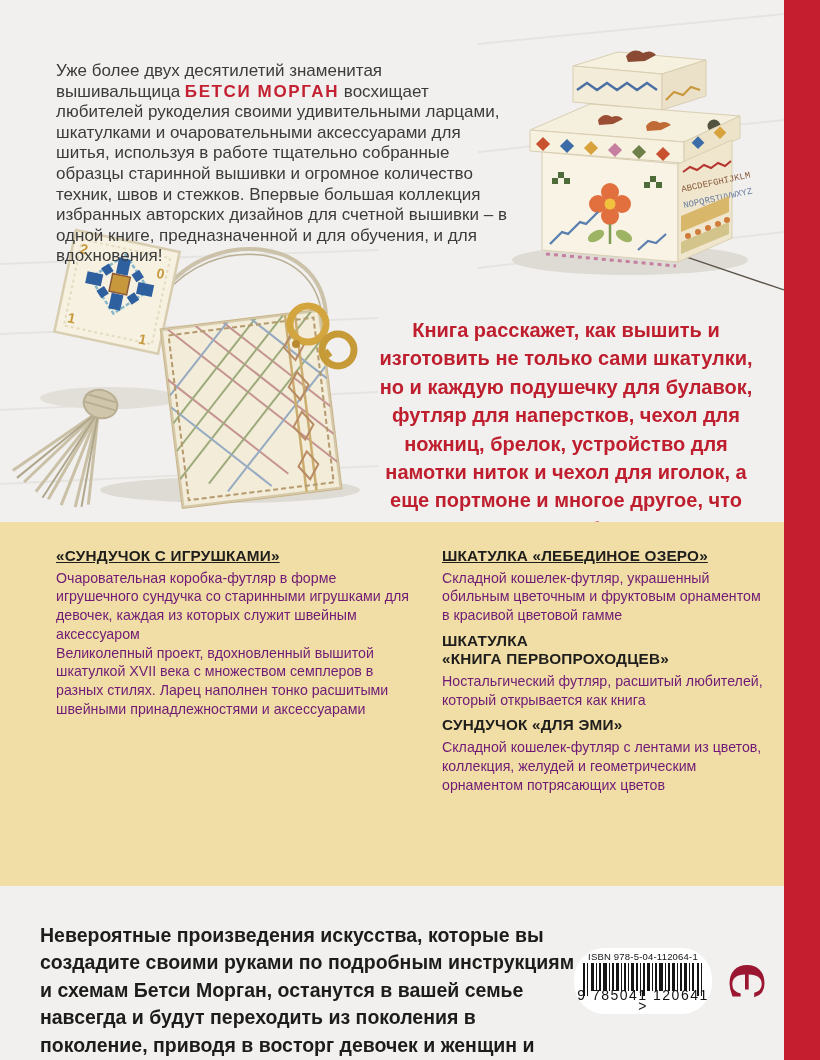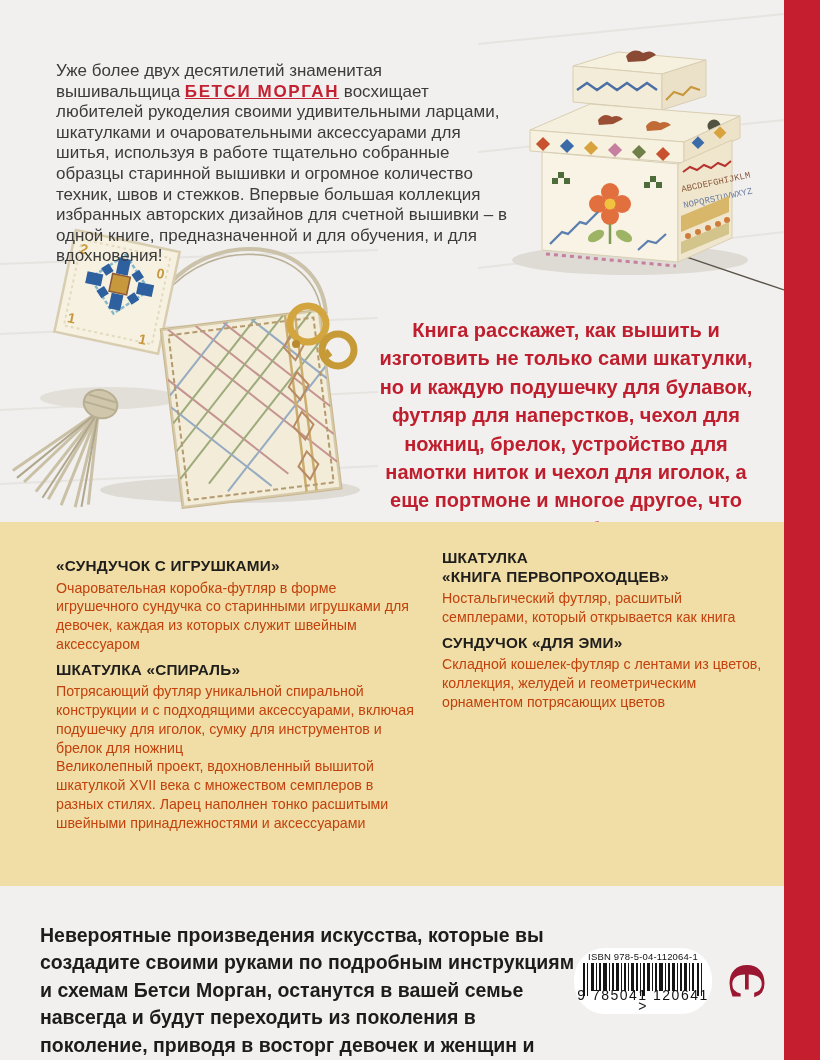--- a/index.html
+++ b/index.html
@@ -5,21 +5,21 @@
   html,body{margin:0;padding:0;background:#888;}
   .page{
     position:relative;width:820px;height:1060px;margin:0 auto;
     background:#F1F0EE;overflow:hidden;
     font-family:"Liberation Sans",sans-serif;
   }
   .red-stripe{position:absolute;left:784px;top:0;width:36px;height:1060px;background:#C41E2F;z-index:30;}
 
   
   .intro{position:absolute;left:56px;top:44px;width:452px;font-size:17px;line-height:20.6px;color:#3B3B3B;z-index:5;}
-  .author-name{color:#C32031;font-weight:bold;letter-spacing:1.6px;text-decoration:underline;}
+  .author-name{color:#C32031;font-weight:bold;letter-spacing:1.6px;}
 
   
   .photo-box{position:absolute;left:478px;top:0;width:306px;height:292px;z-index:1;}
   .photo-accessories{position:absolute;left:0;top:228px;width:378px;height:294px;z-index:1;}
   .photo-box svg,.photo-accessories svg{display:block;width:100%;height:100%;}
 
   
   .highlight{
     position:absolute;left:368px;top:296px;width:396px;z-index:6;
     text-align:center;font-weight:bold;font-size:20px;line-height:28.4px;color:#BE1E2D;
@@ -29,22 +29,22 @@
   .projects-panel{
     position:absolute;left:0;top:522px;width:784px;height:364px;background:#F0DEA6;z-index:10;
     box-sizing:border-box;padding:20px 0 0 56px;display:flex;gap:22px;overflow:hidden;
   }
   .proj-col-left{width:364px;flex:none;}
   .proj-col-right{width:322px;flex:none;}
   .project-heading{
     font-size:15.3px;font-weight:bold;color:#1F1E1C;line-height:18.5px;
     margin:7px 0 3px 0;white-space:pre-line;letter-spacing:0.2px;
   }
-  .project-item:first-child .project-heading{margin-top:15px;}
-  .project-body{font-size:14.2px;line-height:18.8px;color:#c2410c;margin:0;}
+  .project-item:first-child .project-heading{margin-top:5px;text-decoration:underline;}
+  .project-body{font-size:14.2px;line-height:18.8px;color:#701a75;margin:0;}
 
   
   .footer-text{
     position:absolute;left:40px;top:902px;width:545px;z-index:5;
     font-size:19.5px;font-weight:bold;line-height:27.6px;color:#1C1C1B;
   }
   .barcode-box{
     position:absolute;left:574px;top:948px;width:138px;height:66px;background:#FFFFFF;z-index:5;
     box-sizing:border-box;text-align:center;padding-top:3px;border-radius:31px;
   }
@@ -252,36 +252,34 @@
 
   <p class="highlight">Книга расскажет, как вышить и изготовить не только сами шкатулки, но и каждую подушечку для булавок, футляр для наперстков, чехол для ножниц, брелок, устройство для намотки ниток и чехол для иголок, а еще портмоне и многое другое, что наполняет эти волшебные сундучки и вызывает неизменный восторг!</p>
 
   <div class="projects-panel">
     <div class="proj-col-left">
       <div class="project-item">
         <div class="project-heading">«СУНДУЧОК С ИГРУШКАМИ»</div>
         <p class="project-body">Очаровательная коробка-футляр в форме игрушечного сундучка со старинными игрушками для девочек, каждая из которых служит швейным аксессуаром</p>
       </div>
       <div class="project-item">
-        <div class="project-heading">ШКАТУЛКА «СПИРАЛЬ»</div>
-        <p class="project-body">Потрясающий футляр уникальной спиральной конструкции и с подходящими аксессуарами, включая подушечку для иголок, сумку для инструментов и брелок для ножниц</p>
-      </div>
-      <div class="project-item">
         <p class="project-body">Великолепный проект, вдохновленный вышитой шкатулкой XVII века с множеством семплеров в разных стилях. Ларец наполнен тонко расшитыми швейными принадлежностями и аксессуарами</p>
       </div>
     </div>
     <div class="proj-col-right">
       <div class="project-item">
-      </div>
-      <div class="project-item">
+        <div class="project-heading">ШКАТУЛКА «ЛЕБЕДИНОЕ ОЗЕРО»</div>
+      </div>
+      <div class="project-item">
+        <p class="project-body">Складной кошелек-футляр, украшенный обильным цветочным и фруктовым орнаментом в красивой цветовой гамме</p>
       </div>
       <div class="project-item">
         <div class="project-heading">ШКАТУЛКА
 «КНИГА ПЕРВОПРОХОДЦЕВ»</div>
-        <p class="project-body">Ностальгический футляр, расшитый семплерами, который открывается как книга</p>
+        <p class="project-body">Ностальгический футляр, расшитый любителей, который открывается как книга</p>
       </div>
       <div class="project-item">
         <div class="project-heading">СУНДУЧОК «ДЛЯ ЭМИ»</div>
         <p class="project-body">Складной кошелек-футляр с лентами из цветов, коллекция, желудей и геометрическим орнаментом потрясающих цветов</p>
       </div>
     </div>
   </div>
 
   <p class="footer-text">Невероятные произведения искусства, которые вы создадите своими руками по подробным инструкциям и схемам Бетси Морган, останутся в вашей семье навсегда и будут переходить из поколения в поколение, приводя в восторг девочек и женщин и вдохновляя их на ручное творчество!</p>
 

